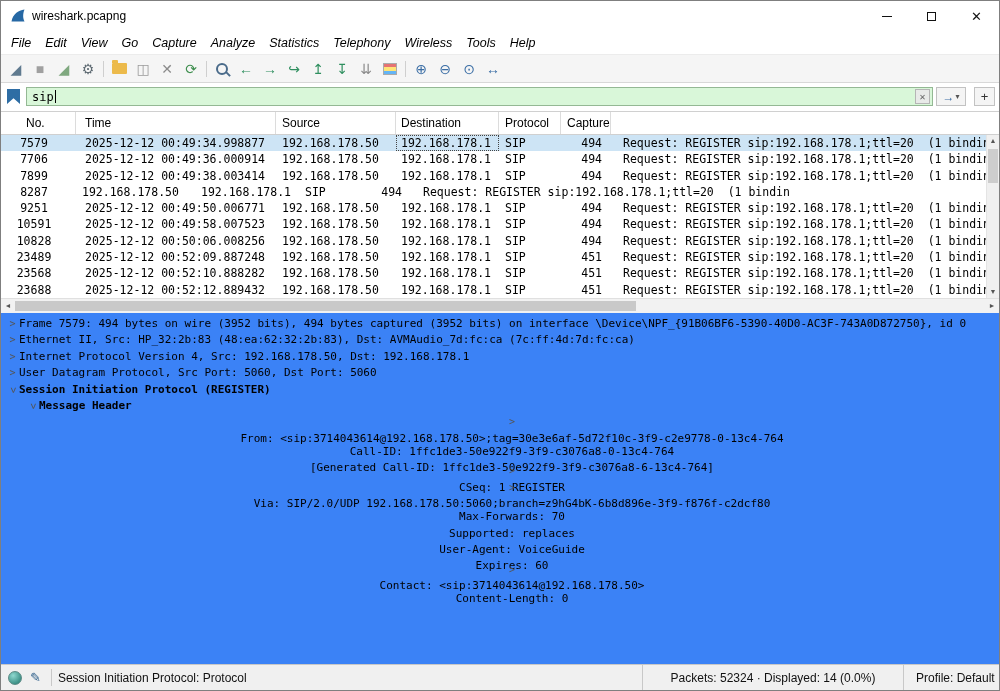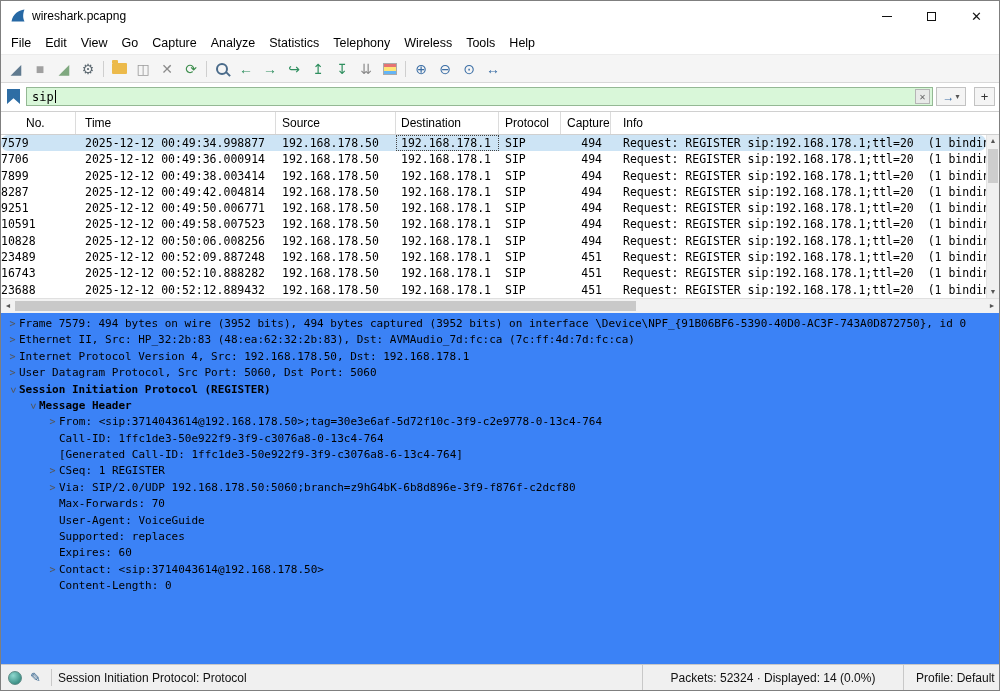--- a/index.html
+++ b/index.html
@@ -11,21 +11,21 @@
   .app-icon{margin:0 6px 0 9px;display:flex;}
   .title-text{font-size:12px;color:#000;}
   .tb-spacer{flex:1;}
   .wbtn{width:45px;height:30px;display:flex;align-items:center;justify-content:center;color:#111;}
   .minbar{width:10px;height:1px;background:#111;display:inline-block;}
   .maxbox{width:9px;height:9px;border:1px solid #111;display:inline-block;box-sizing:border-box;}
   .closex{font-size:13px;}
 
   
   .menubar{flex:0 0 23px;display:flex;align-items:center;background:#fff;font-size:12.5px;padding-left:3px;}
-  .menu-item{padding:3px 7px;color:#000;}
+  .menu-item{padding:3px 7px;color:#000;font-style:italic;}
 
   
   .toolbar{flex:0 0 27px;display:flex;align-items:center;background:#f5f5f5;
     border-top:1px solid #ececec;border-bottom:1px solid #d8d8d8;padding:0 3px;}
   .tbtn{width:24px;height:23px;display:flex;align-items:center;justify-content:center;}
   .tbtn .glyph{font-size:14px;line-height:1;}
   .tbtn.tsep{width:1px;height:16px;background:#cfcfcf;margin:0 3px;}
   .ic-open-file-icon .glyph{width:15px;height:11px;background:#ecba4b;border-radius:1px;position:relative;display:inline-block;}
   .ic-open-file-icon .glyph::before{content:"";position:absolute;top:-3px;left:0;width:6px;height:3px;background:#ecba4b;border-radius:1px 1px 0 0;}
   .ic-find-packet-icon .glyph{position:relative;display:inline-block;width:8px;height:8px;border:2px solid #4a6b8a;border-radius:50%;}
@@ -50,28 +50,28 @@
   
   .plist{flex:0 0 200px;display:flex;flex-direction:column;border-top:1px solid #d0d0d0;}
   .phead{flex:0 0 22px;display:flex;background:#fff;border-bottom:1px solid #d0d0d0;font-size:12px;align-items:stretch;}
   .ph{border-right:1px solid #dcdcdc;display:flex;align-items:center;box-sizing:border-box;padding-left:6px;flex-shrink:0;}
   .ph.c-no{padding-left:25px;}
   .ph.c-info{flex:1;border-right:none;}
   .plist-body{flex:1;display:flex;min-height:0;}
   .plist-rows{flex:1;font-family:"DejaVu Sans Mono",monospace;font-size:11.5px;overflow:hidden;}
   .prow{display:flex;height:16.3px;line-height:16.3px;white-space:pre;color:#000;background:#fff;}
   .c{box-sizing:border-box;overflow:hidden;flex-shrink:0;}
-  .c-no{width:75px;text-align:left;padding-right:9px;}
+  .c-no{width:75px;text-align:center;padding-right:9px;}
   .c-time{width:200px;padding-left:9px;}
   .c-src{width:120px;padding-left:6px;}
   .c-dst{width:103px;padding-left:5px;}
   .c-proto{width:62px;padding-left:6px;}
   .c-len{width:50px;text-align:right;padding-right:9px;}
   .c-info{flex:1;padding-left:12px;}
-  .prow.selected{background:var(--row_selected_bg,#cde4f5);border-radius:7px;}
+  .prow.selected{background:var(--row_selected_bg,#cde4f5);}
   .prow.selected .c-dst{outline:1px dotted #444;outline-offset:-1px;}
 
   
   .vscroll{width:12px;background:#f0f0f0;display:flex;flex-direction:column;align-items:center;position:relative;border-left:1px solid #e4e4e4;}
   .varrow{height:12px;line-height:12px;font-size:7px;color:#555;}
   .varrow.down{margin-top:auto;}
   .vthumb{position:absolute;top:14px;left:1px;width:10px;height:34px;background:#cdcdcd;}
   .hscroll{flex:0 0 14px;display:flex;align-items:center;background:#f2f2f2;border-top:1px solid #e0e0e0;}
   .harrow{width:14px;text-align:center;font-size:7px;color:#555;line-height:14px;}
   .htrack{flex:1;position:relative;height:100%;}
@@ -79,21 +79,21 @@
 
   
   .details{flex:1;background:#3b82f6;font-family:"DejaVu Sans Mono",monospace;font-size:11px;padding-top:3px;overflow:hidden;}
   .dline{height:16.4px;line-height:16.4px;white-space:pre;display:flex;align-items:center;color:#000;}
   .tri{flex:0 0 13px;text-align:center;color:#555;font-size:10px;}
   .dline.expanded .tri{transform:rotate(90deg);}
   .dline.collapsed .tri::before{content:">";}
   .dline.expanded .tri::before{content:">";}
   .lvl0{padding-left:5px;}
   .lvl1{padding-left:25px;}
-  .lvl2{padding-left:45px;}
+  .lvl2{padding-left:24px;flex-direction:column;}
   .dline.bold .dtext{font-weight:bold;}
 
   
   .statusbar{flex:0 0 25px;display:flex;align-items:center;background:#f0f0f0;border-top:1px solid #c8c8c8;font-size:12px;color:#111;}
   .sb-expert{width:14px;height:14px;border-radius:50%;background:radial-gradient(circle at 35% 30%,#8fd8cf,#1d756b);
     margin:0 4px 0 7px;border:1px solid #5a8a84;box-sizing:border-box;}
   .sb-comment{color:#2e5f8a;font-size:13px;margin:0 4px;}
   .sb-sep{width:1px;height:17px;background:#c8c8c8;margin:0 6px;}
   .sb-spacer{flex:1;}
   .sb-mid{width:260px;border-left:1px solid #c8c8c8;height:100%;display:flex;align-items:center;justify-content:center;}
@@ -220,21 +220,20 @@
   </div>
 
   <div class="plist">
     <div class="phead">
       <span class="ph c-no">No.</span>
       <span class="ph c-time">Time</span>
       <span class="ph c-src">Source</span>
       <span class="ph c-dst">Destination</span>
       <span class="ph c-proto">Protocol</span>
       <span class="ph c-len">Capture</span>
-      <span class="ph c-info">Info</span>
     </div>
     <div class="plist-body">
       <div class="plist-rows">
 
           <div class="prow selected">
             <span class="c c-no">7579</span>
             <span class="c c-time">2025-12-12 00:49:34.998877</span>
             <span class="c c-src">192.168.178.50</span>
             <span class="c c-dst">192.168.178.1</span>
             <span class="c c-proto">SIP</span>
@@ -257,21 +256,20 @@
             <span class="c c-time">2025-12-12 00:49:38.003414</span>
             <span class="c c-src">192.168.178.50</span>
             <span class="c c-dst">192.168.178.1</span>
             <span class="c c-proto">SIP</span>
             <span class="c c-len">494</span>
             <span class="c c-info">Request: REGISTER sip:192.168.178.1;ttl=20  (1 bindin</span>
           </div>
 
           <div class="prow">
             <span class="c c-no">8287</span>
-            <span class="c c-time">2025-12-12 00:49:42.004814</span>
             <span class="c c-src">192.168.178.50</span>
             <span class="c c-dst">192.168.178.1</span>
             <span class="c c-proto">SIP</span>
             <span class="c c-len">494</span>
             <span class="c c-info">Request: REGISTER sip:192.168.178.1;ttl=20  (1 bindin</span>
           </div>
 
           <div class="prow">
             <span class="c c-no">9251</span>
             <span class="c c-time">2025-12-12 00:49:50.006771</span>
@@ -306,21 +304,21 @@
             <span class="c c-no">23489</span>
             <span class="c c-time">2025-12-12 00:52:09.887248</span>
             <span class="c c-src">192.168.178.50</span>
             <span class="c c-dst">192.168.178.1</span>
             <span class="c c-proto">SIP</span>
             <span class="c c-len">451</span>
             <span class="c c-info">Request: REGISTER sip:192.168.178.1;ttl=20  (1 bindin</span>
           </div>
 
           <div class="prow">
-            <span class="c c-no">16743</span>
+            <span class="c c-no">23568</span>
             <span class="c c-time">2025-12-12 00:52:10.888282</span>
             <span class="c c-src">192.168.178.50</span>
             <span class="c c-dst">192.168.178.1</span>
             <span class="c c-proto">SIP</span>
             <span class="c c-len">451</span>
             <span class="c c-info">Request: REGISTER sip:192.168.178.1;ttl=20  (1 bindin</span>
           </div>
 
           <div class="prow">
             <span class="c c-no">23688</span>
@@ -406,26 +404,26 @@
         <span class="dtext">Via: SIP/2.0/UDP 192.168.178.50:5060;branch=z9hG4bK-6b8d896e-3f9-f876f-c2dcf80</span>
       </div>
 
       <div class="dline lvl2 leaf">
         <span class="tri"></span>
         <span class="dtext">Max-Forwards: 70</span>
       </div>
 
       <div class="dline lvl2 leaf">
         <span class="tri"></span>
+        <span class="dtext">Supported: replaces</span>
+      </div>
+
+      <div class="dline lvl2 leaf">
+        <span class="tri"></span>
         <span class="dtext">User-Agent: VoiceGuide</span>
-      </div>
-
-      <div class="dline lvl2 leaf">
-        <span class="tri"></span>
-        <span class="dtext">Supported: replaces</span>
       </div>
 
       <div class="dline lvl2 leaf">
         <span class="tri"></span>
         <span class="dtext">Expires: 60</span>
       </div>
 
       <div class="dline lvl2 collapsed">
         <span class="tri"></span>
         <span class="dtext">Contact: &lt;sip:3714043614@192.168.178.50&gt;</span>

